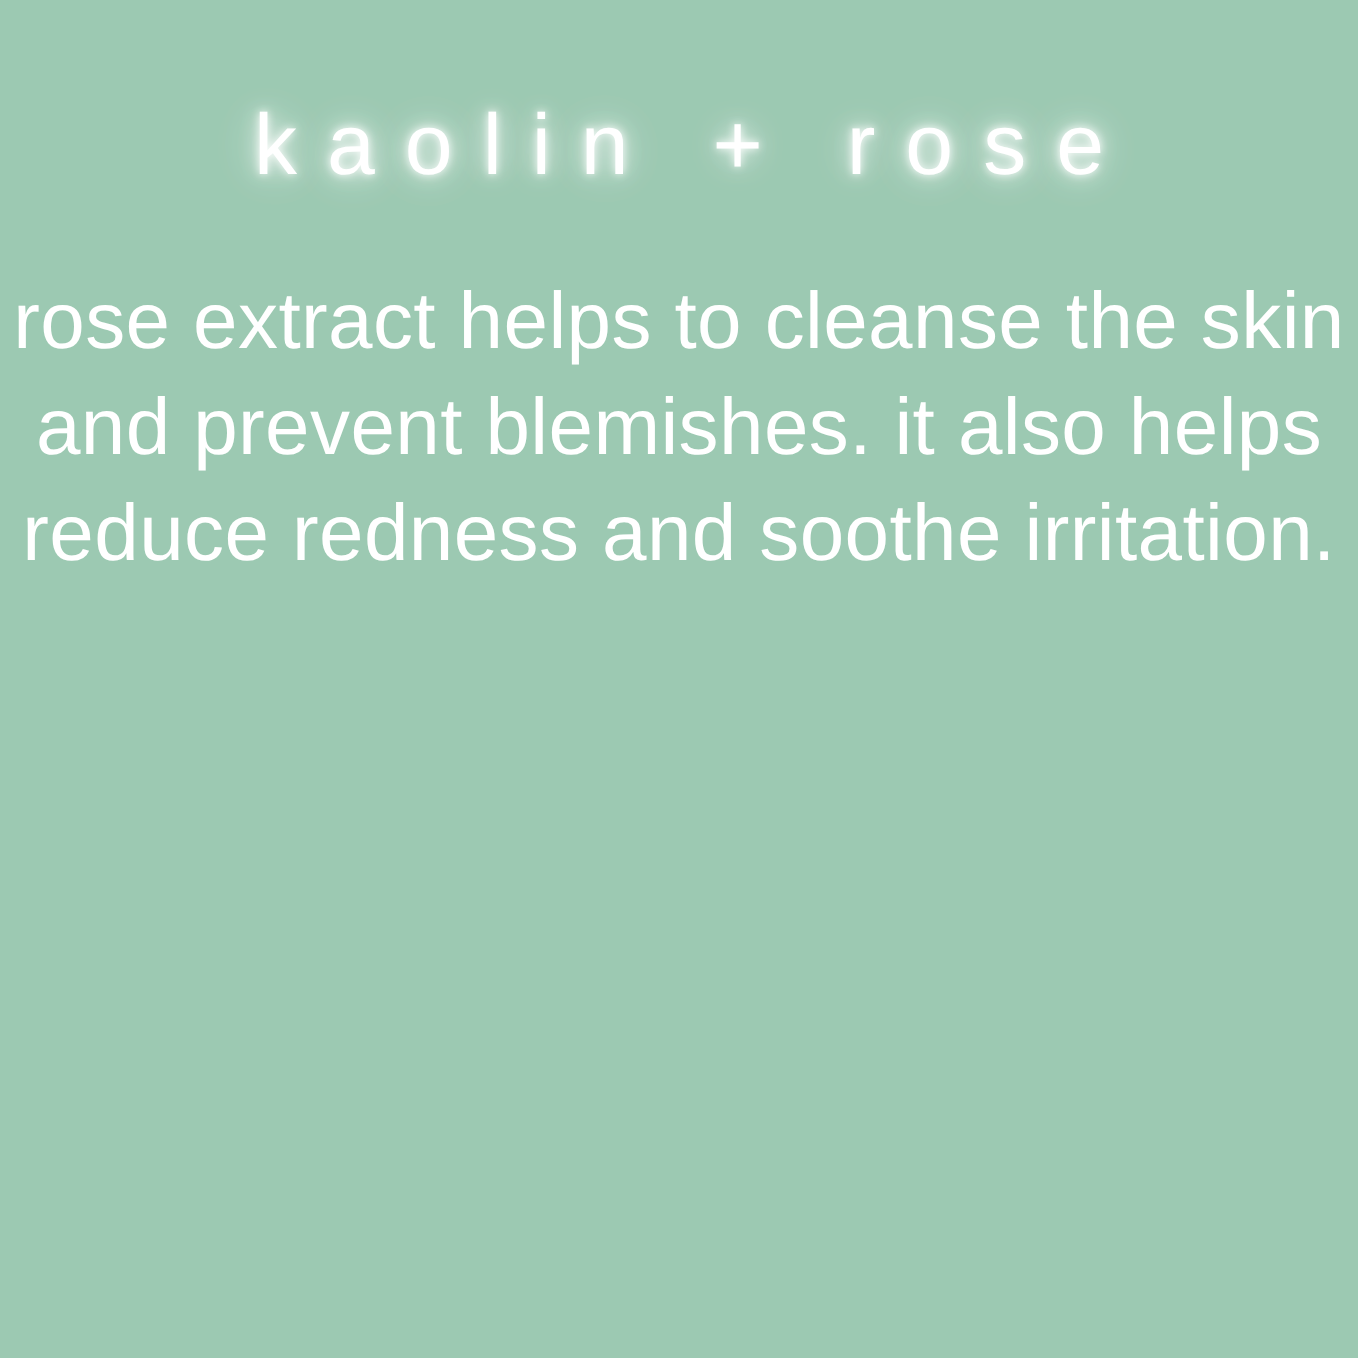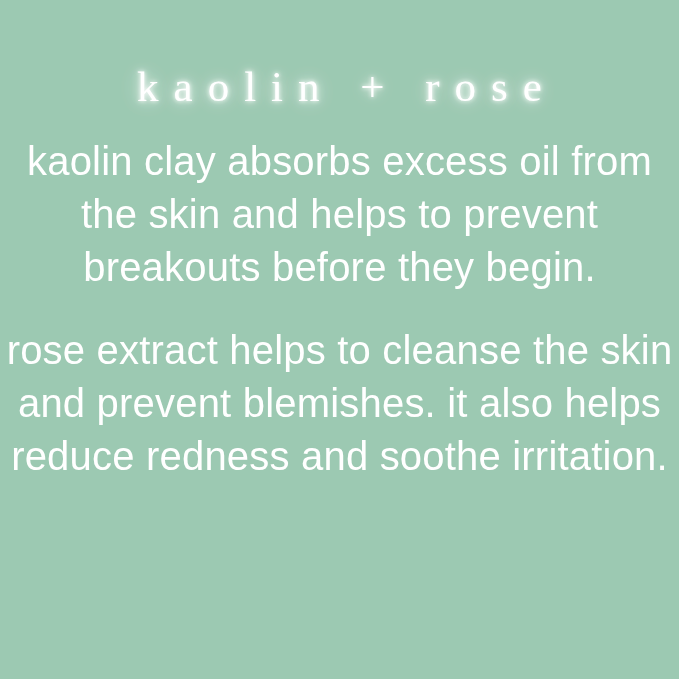--- a/index.html
+++ b/index.html
@@ -20,29 +20,29 @@
     height: 679px;
     box-sizing: border-box;
     background: #9cc9b2;
     display: flex;
     flex-direction: column;
     align-items: center;
   }
 
   
   #product-title {
-    margin: 14px;
+    margin: 0;
     padding: 0;
     position: absolute;
     top: 47px;
     left: 0;
     right: 0;
     text-align: center;
     color: #ffffff;
-    font-family: Liberation Serif, serif;
+    font-family: Liberation Sans, sans-serif;
     font-size: 43px;
     font-weight: 400;
     letter-spacing: 15px;
     line-height: 52px;
     text-indent: 15px;           
     white-space: nowrap;
     text-shadow:
       0 0 4px  rgba(255,255,255,0.95),
       0 0 10px rgba(255,255,255,0.80),
       0 0 20px rgba(255,255,255,0.55),
@@ -74,17 +74,16 @@
   }
 </style>
 </head>
 <body>
 
 <div id="card">
 
   <h1 id="product-title">kaolin + rose</h1>
 
   <div id="description">
-    <p class="paragraph">kaolin clay absorbs excess oil from the skin and helps to prevent breakouts before they begin.</p>
     <p class="paragraph">rose extract helps to cleanse the skin and prevent blemishes. it also helps reduce redness and soothe irritation.</p>
   </div>
 
 </div>
 
 </body></html>

